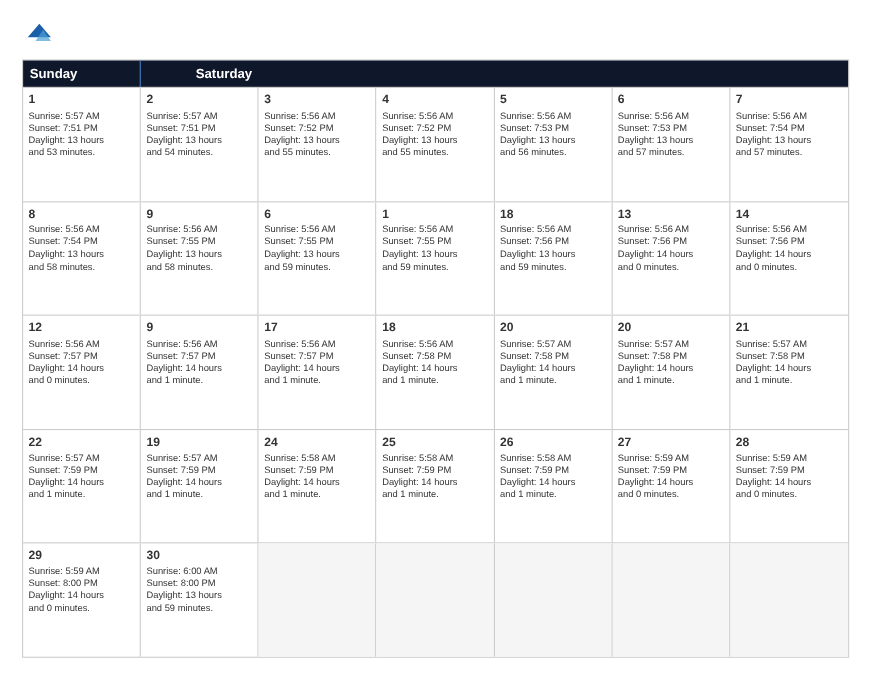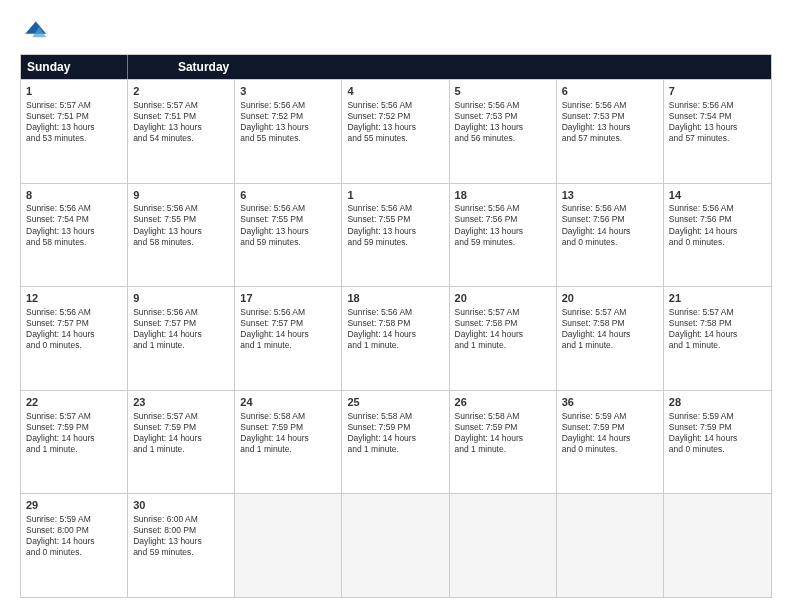--- a/index.html
+++ b/index.html
@@ -226,37 +226,37 @@
             <span class="day-num">21</span>
             <div class="cell-text">Sunrise: 5:57 AM<br>Sunset: 7:58 PM<br>Daylight: 14 hours<br>and 1 minute.</div>
           </div>
         </div>
         <div class="cal-row">
           <div class="cal-cell">
             <span class="day-num">22</span>
             <div class="cell-text">Sunrise: 5:57 AM<br>Sunset: 7:59 PM<br>Daylight: 14 hours<br>and 1 minute.</div>
           </div>
           <div class="cal-cell">
-            <span class="day-num">23</span>
+            <span class="day-num">19</span>
             <div class="cell-text">Sunrise: 5:57 AM<br>Sunset: 7:59 PM<br>Daylight: 14 hours<br>and 1 minute.</div>
           </div>
           <div class="cal-cell">
             <span class="day-num">24</span>
             <div class="cell-text">Sunrise: 5:58 AM<br>Sunset: 7:59 PM<br>Daylight: 14 hours<br>and 1 minute.</div>
           </div>
           <div class="cal-cell">
             <span class="day-num">25</span>
             <div class="cell-text">Sunrise: 5:58 AM<br>Sunset: 7:59 PM<br>Daylight: 14 hours<br>and 1 minute.</div>
           </div>
           <div class="cal-cell">
             <span class="day-num">26</span>
             <div class="cell-text">Sunrise: 5:58 AM<br>Sunset: 7:59 PM<br>Daylight: 14 hours<br>and 1 minute.</div>
           </div>
           <div class="cal-cell">
-            <span class="day-num">36</span>
+            <span class="day-num">27</span>
             <div class="cell-text">Sunrise: 5:59 AM<br>Sunset: 7:59 PM<br>Daylight: 14 hours<br>and 0 minutes.</div>
           </div>
           <div class="cal-cell">
             <span class="day-num">28</span>
             <div class="cell-text">Sunrise: 5:59 AM<br>Sunset: 7:59 PM<br>Daylight: 14 hours<br>and 0 minutes.</div>
           </div>
         </div>
         <div class="cal-row">
           <div class="cal-cell">
             <span class="day-num">29</span>

